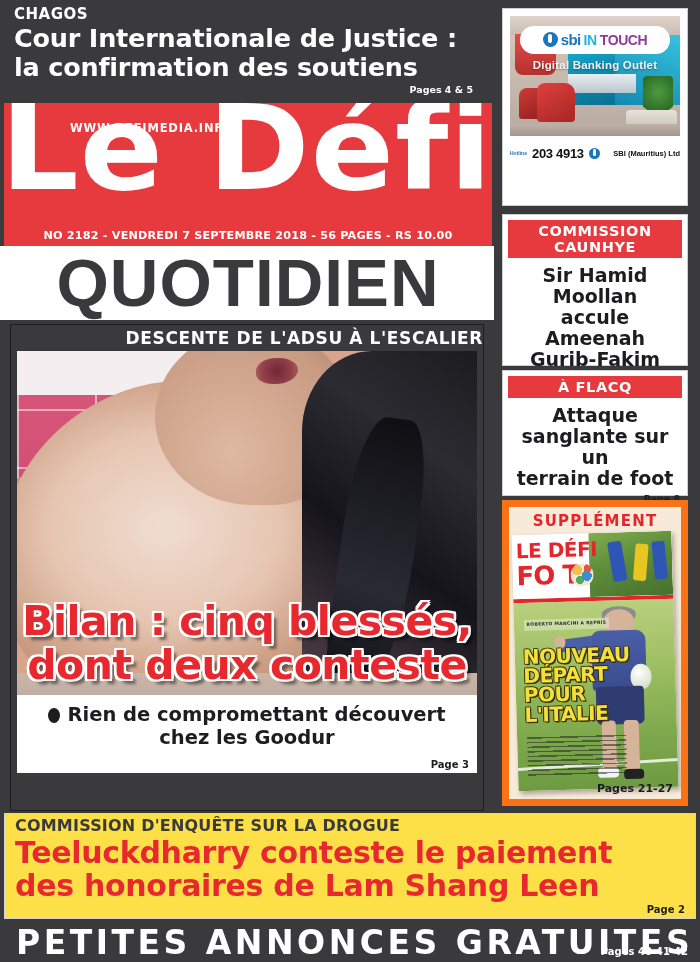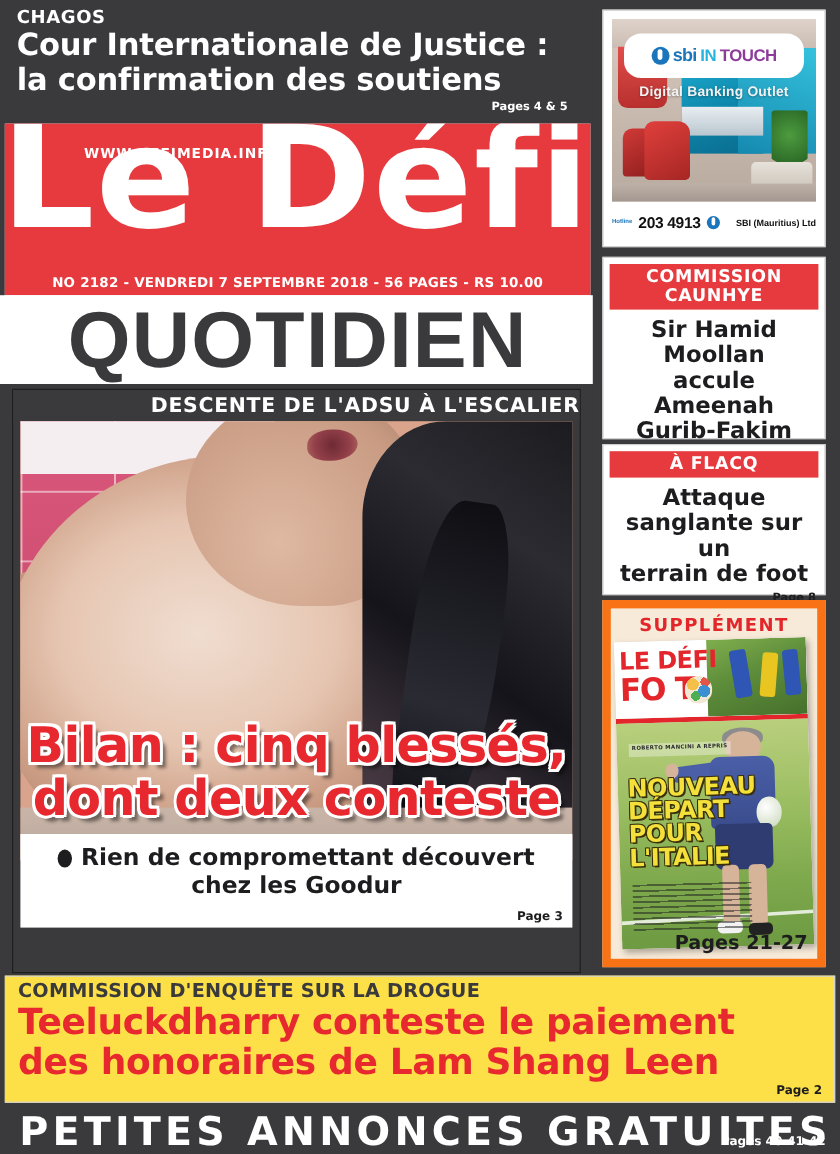--- a/index.html
+++ b/index.html
@@ -199,21 +199,21 @@
   .right-col {
     position: absolute; left: 494px; top: 4px; width: 202px; height: 806px;
     background: #3a3a3c;
   }
 
   .ad-sbi {
     position: absolute; left: 8px; top: 4px; width: 186px; height: 198px;
     background: #fff; border: 1px solid #cfcfcf; padding: 7px;
   }
   .ad-photo {
-    position: relative; width: 100%; height: 152px; overflow: hidden;
+    position: relative; width: 100%; height: 120px; overflow: hidden;
     background: linear-gradient(#d9ccc4 0%, #cfc0b6 30%, #b9aaa0 100%);
   }
   .ad-photo .ceil { position: absolute; left: 0; top: 0; width: 100%; height: 16%;
     background: linear-gradient(#ded2ca, #cbbdb3); }
   .ad-photo .teal { position: absolute; left: 34%; top: 14%; width: 40%; height: 60%;
     background: linear-gradient(160deg, #1fb6d8, #0d83a8 60%, #0a6b8c); }
   .ad-photo .teal2 { position: absolute; left: 62%; top: 16%; width: 38%; height: 58%;
     background: linear-gradient(200deg, #35c2dd, #1589b0); }
   .ad-photo .counter { position: absolute; left: 34%; top: 48%; width: 40%; height: 16%;
     background: linear-gradient(#e8eef2, #b9c6ce); }
@@ -405,21 +405,21 @@
                  -0.8px 0.8px 0 #3a2f0a, 0.8px -0.8px 0 #3a2f0a;
   }
   .supp-text {
     position: absolute; left: 6%; bottom: 7%; width: 62%; height: 22%;
     background: repeating-linear-gradient(
       transparent 0 1.5px, rgba(30,30,30,.62) 1.5px 3px, transparent 3px 4.6px);
     opacity: .85;
   }
   .supp-pages {
     position: absolute; right: 8px; bottom: 4px;
-    font-size: 16px; font-weight: 900; color: #1d1d1f;
+    font-size: 11px; font-weight: 900; color: #1d1d1f;
     font-family: "DejaVu Sans", sans-serif;
   }
 </style>
 </head>
 <body>
 
 <div class="page">
 
   <div class="chagos">
     <div class="chagos-kicker">CHAGOS</div>

